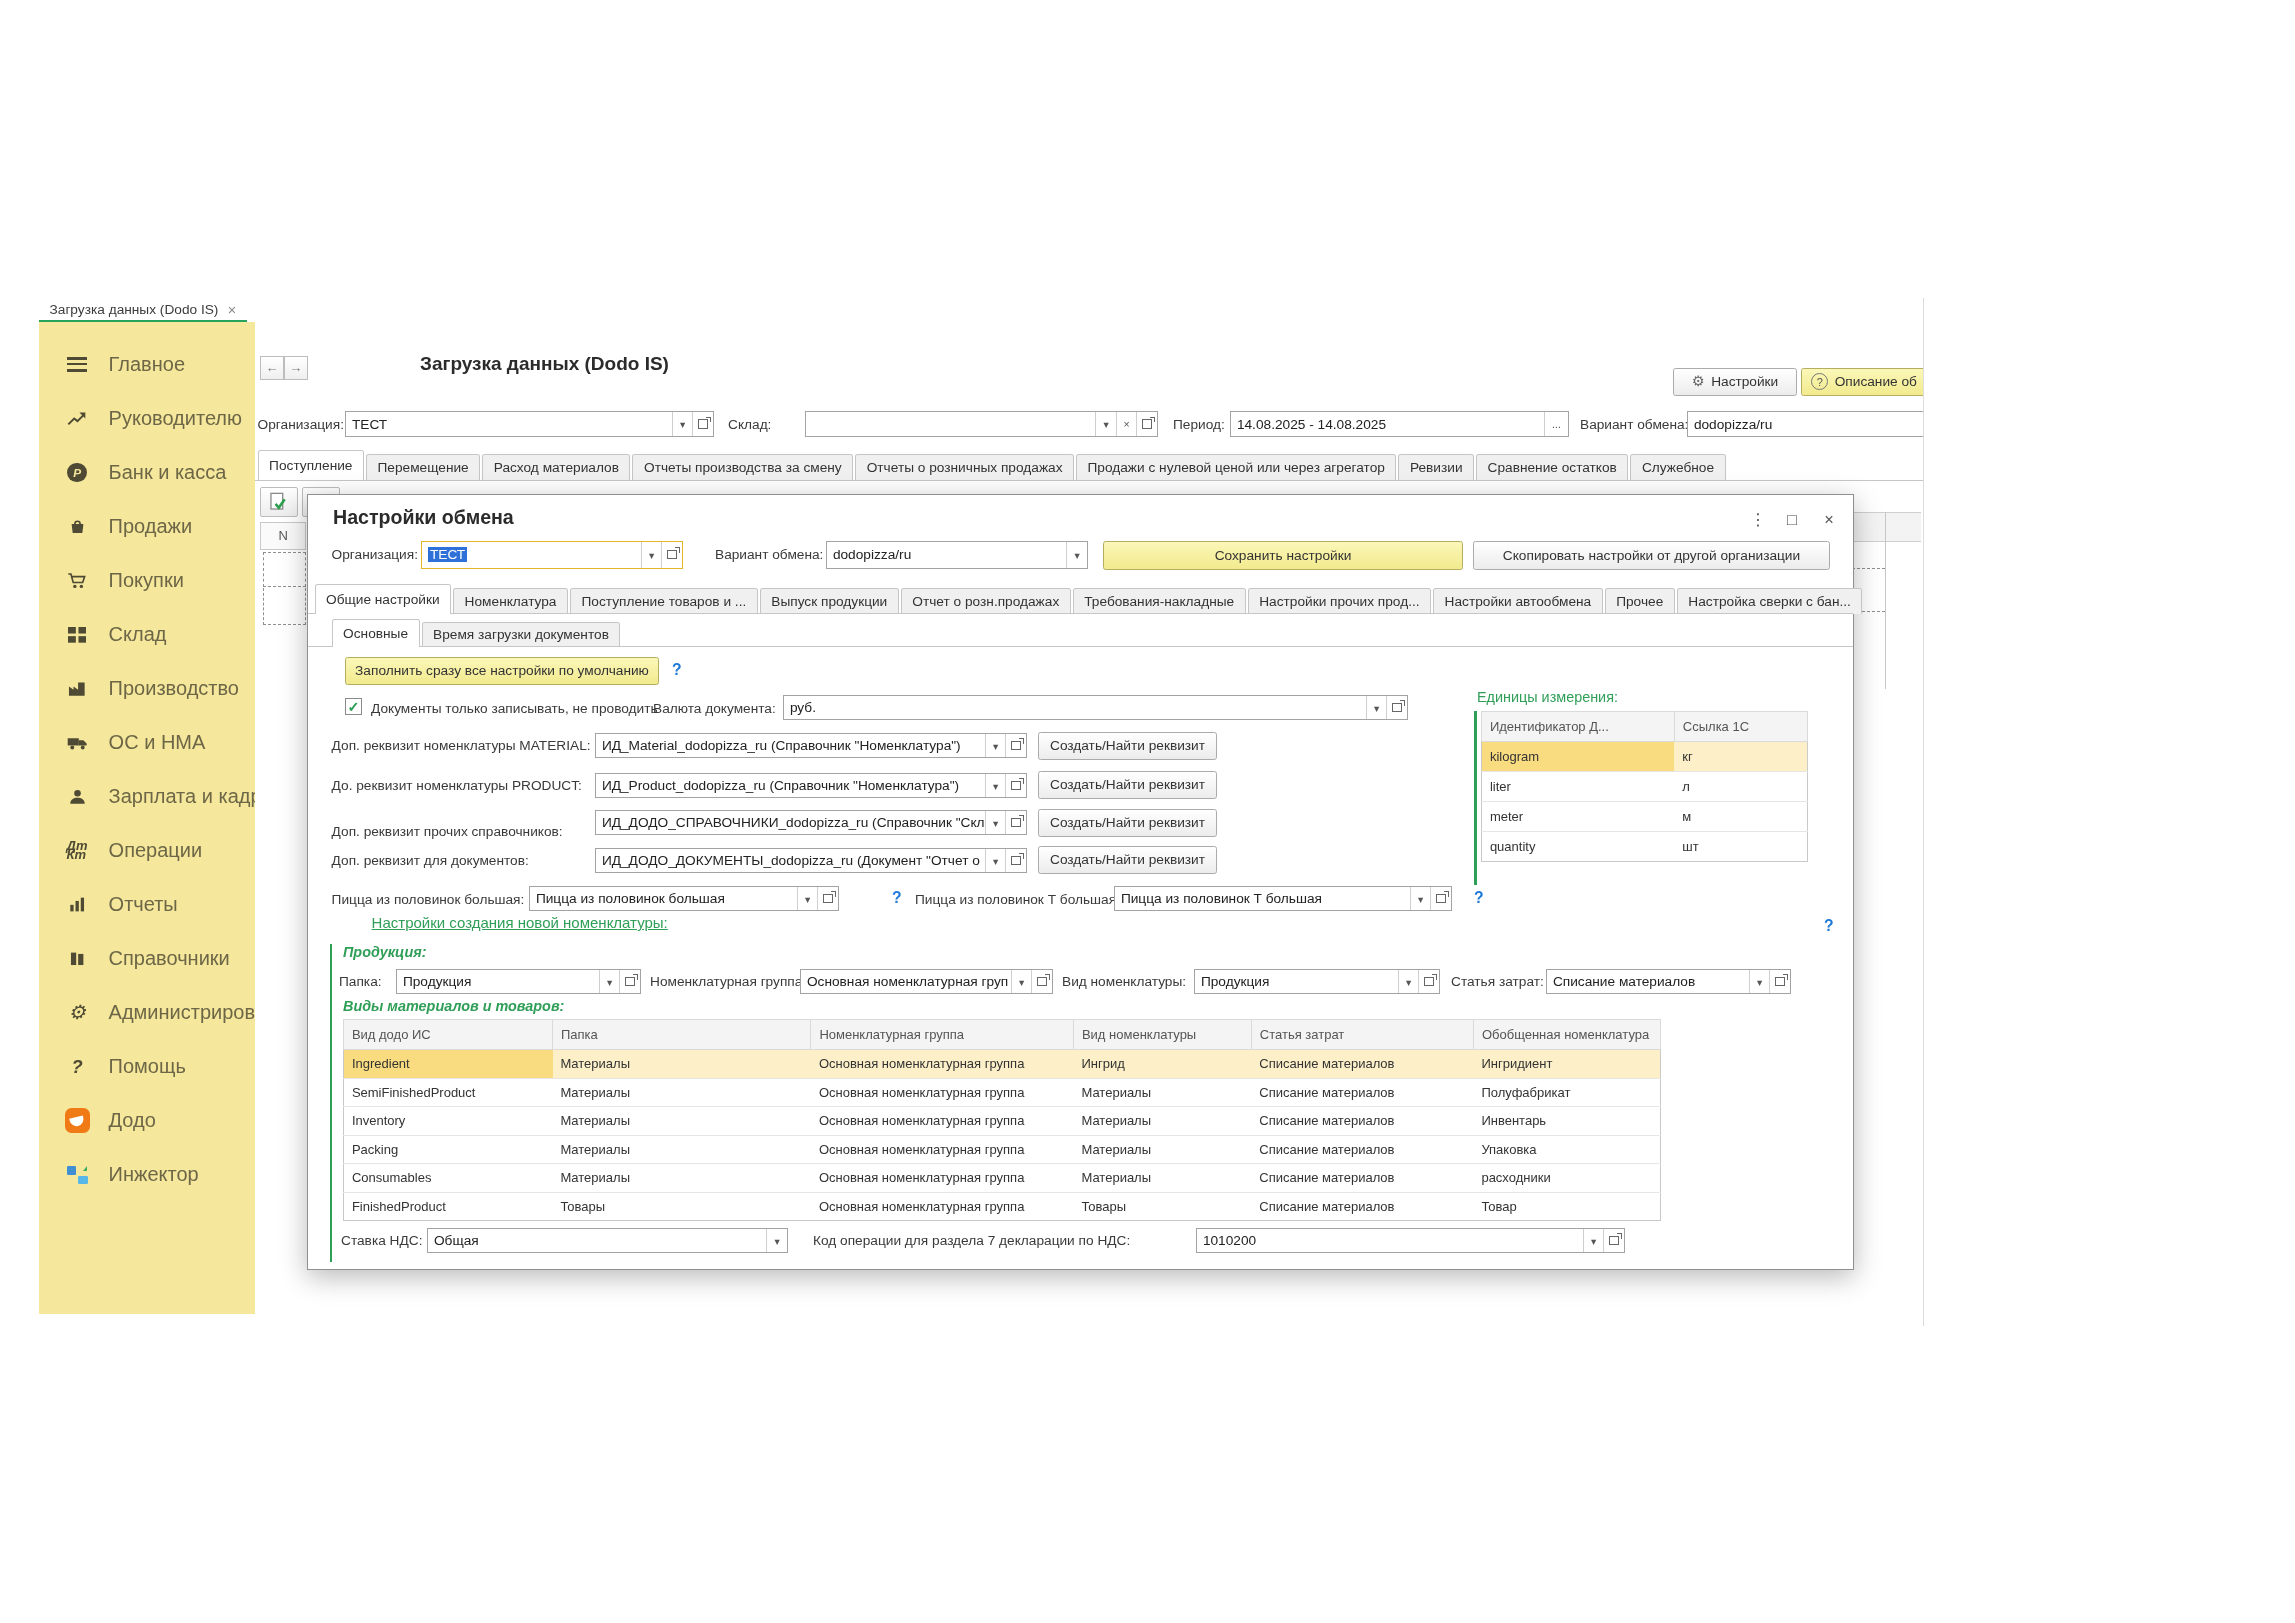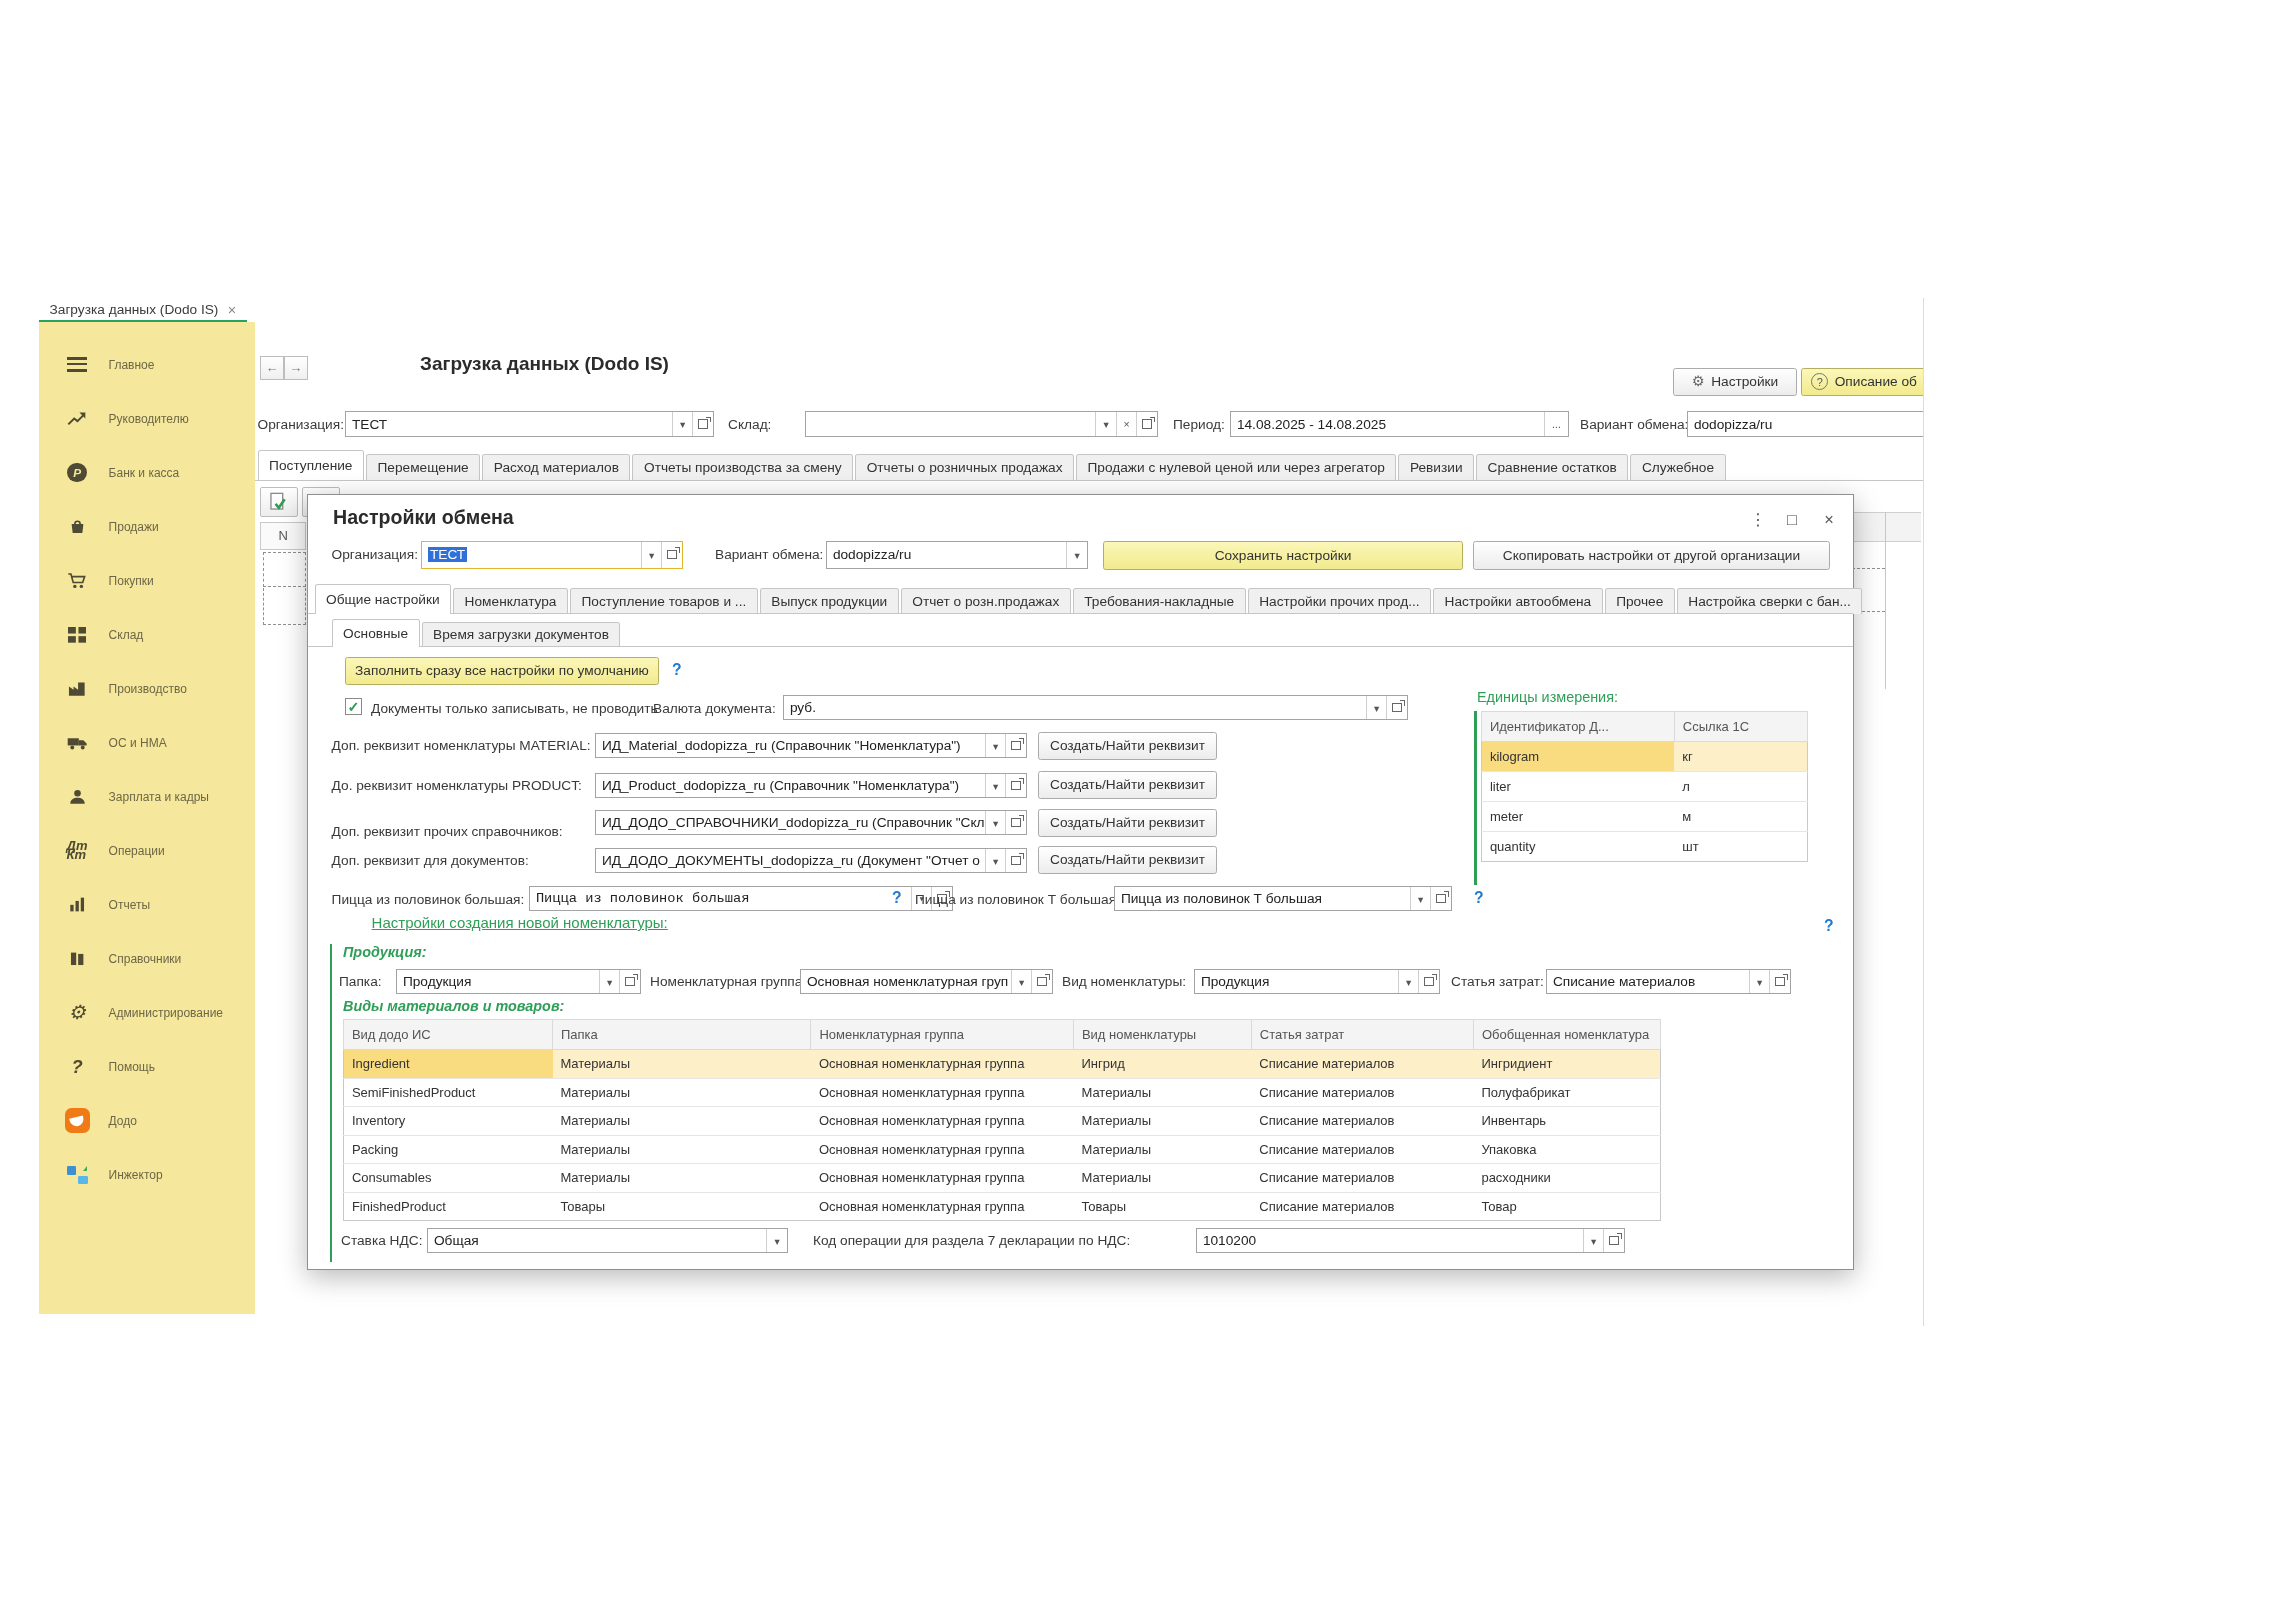--- a/index.html
+++ b/index.html
@@ -9,21 +9,21 @@
   
   .tabbar{position:absolute;left:0;top:0;right:0;height:23.6px;border-bottom:0.7px solid #c9c9c9;background:#fff;}
   .wtab{position:relative;display:inline-flex;align-items:center;height:23.6px;padding:0 10.5px;gap:9.2px;}
   .wtab .t{font-size:13.7px;color:#3c3c3c;white-space:nowrap;}
   .wtab .x{font-size:14.4px;color:#8a8a8a;}
   .wtab .gline{position:absolute;left:0;right:0;bottom:-0.7px;height:2.6px;background:#27a45b;}
   
   .sidebar{position:absolute;left:0;top:24px;width:216px;height:992px;background:#f5e79b;padding-top:15.7px;box-sizing:border-box;}
   .sbi{display:flex;align-items:center;height:54px;padding-left:23.6px;gap:17px;cursor:default;}
   .sbi .icn{width:29px;display:flex;align-items:center;justify-content:center;color:#4e4a33;flex:none;}
-  .sbi .lbl{font-size:12px;color:#6d6747;white-space:nowrap;}
+  .sbi .lbl{font-size:20px;color:#6d6747;white-space:nowrap;}
   .i-bars{width:19.6px;height:14.4px;background:linear-gradient(#4e4a33 0 2.6px,transparent 2.6px 5.9px,#4e4a33 5.9px 8.5px,transparent 8.5px 11.8px,#4e4a33 11.8px 14.4px);}
   .i-circle{width:19.6px;height:19.6px;border-radius:50%;background:#4e4a33;color:#f5e79b;display:flex;align-items:center;justify-content:center;font-weight:bold;font-size:11.8px;}
   .i-dtkt{font-size:13px;line-height:8.5px;font-weight:bold;color:#4e4a33;text-align:left;}
   .i-gear{font-size:19.6px;line-height:19.6px;color:#4e4a33;}
   .i-q{font-size:18.3px;font-weight:bold;color:#4e4a33;}
   .i-dodo{position:relative;width:25px;height:25px;background:#f07a16;border-radius:6.5px;}
   .i-dodo::after{content:"";position:absolute;left:5.2px;top:9.2px;width:14.4px;height:8.5px;background:#fff;border-radius:0 0 9.2px 9.2px;transform:rotate(-14deg);}
   .i-inj{position:relative;width:21px;height:19.6px;}
   .i-inj .a{position:absolute;left:0;top:1.3px;width:9.8px;height:8.5px;background:#3f8fd2;border-radius:1.3px;}
   .i-inj .b{position:absolute;right:0;bottom:0.7px;width:9.2px;height:7.9px;background:#57b7e8;border-radius:1.3px;}
@@ -479,21 +479,21 @@
       <span class="cbtn">▾</span>
       <span class="cbtn">
             <i class="lnk"></i>
           </span>
     </div>
     <div class="btn" style="position:absolute;left:730px;top:351px;width:179px;height:27.5px;">
           <span>Создать/Найти реквизит</span>
         </div>
 
     <div class="dlabel" style="left:23.6px;top:397px;">Пицца из половинок большая:</div>
-    <div class="combo" style="left:221px;top:391px;width:424px;height:25px;font-family:Liberation Mono, monospace;">
+    <div class="combo" style="left:221px;top:391px;width:310px;height:25px;">
       <span class="val">Пицца из половинок большая</span>
       <span class="cbtn">▾</span>
       <span class="cbtn">
             <i class="lnk"></i>
           </span>
     </div>
     <div class="qmark" style="left:584px;top:394px;">?</div>
     <div class="dlabel" style="left:607px;top:397px;">Пицца из половинок Т большая:</div>
     <div class="combo" style="left:806px;top:391px;width:338px;height:25px;">
       <span class="val">Пицца из половинок Т большая</span>

